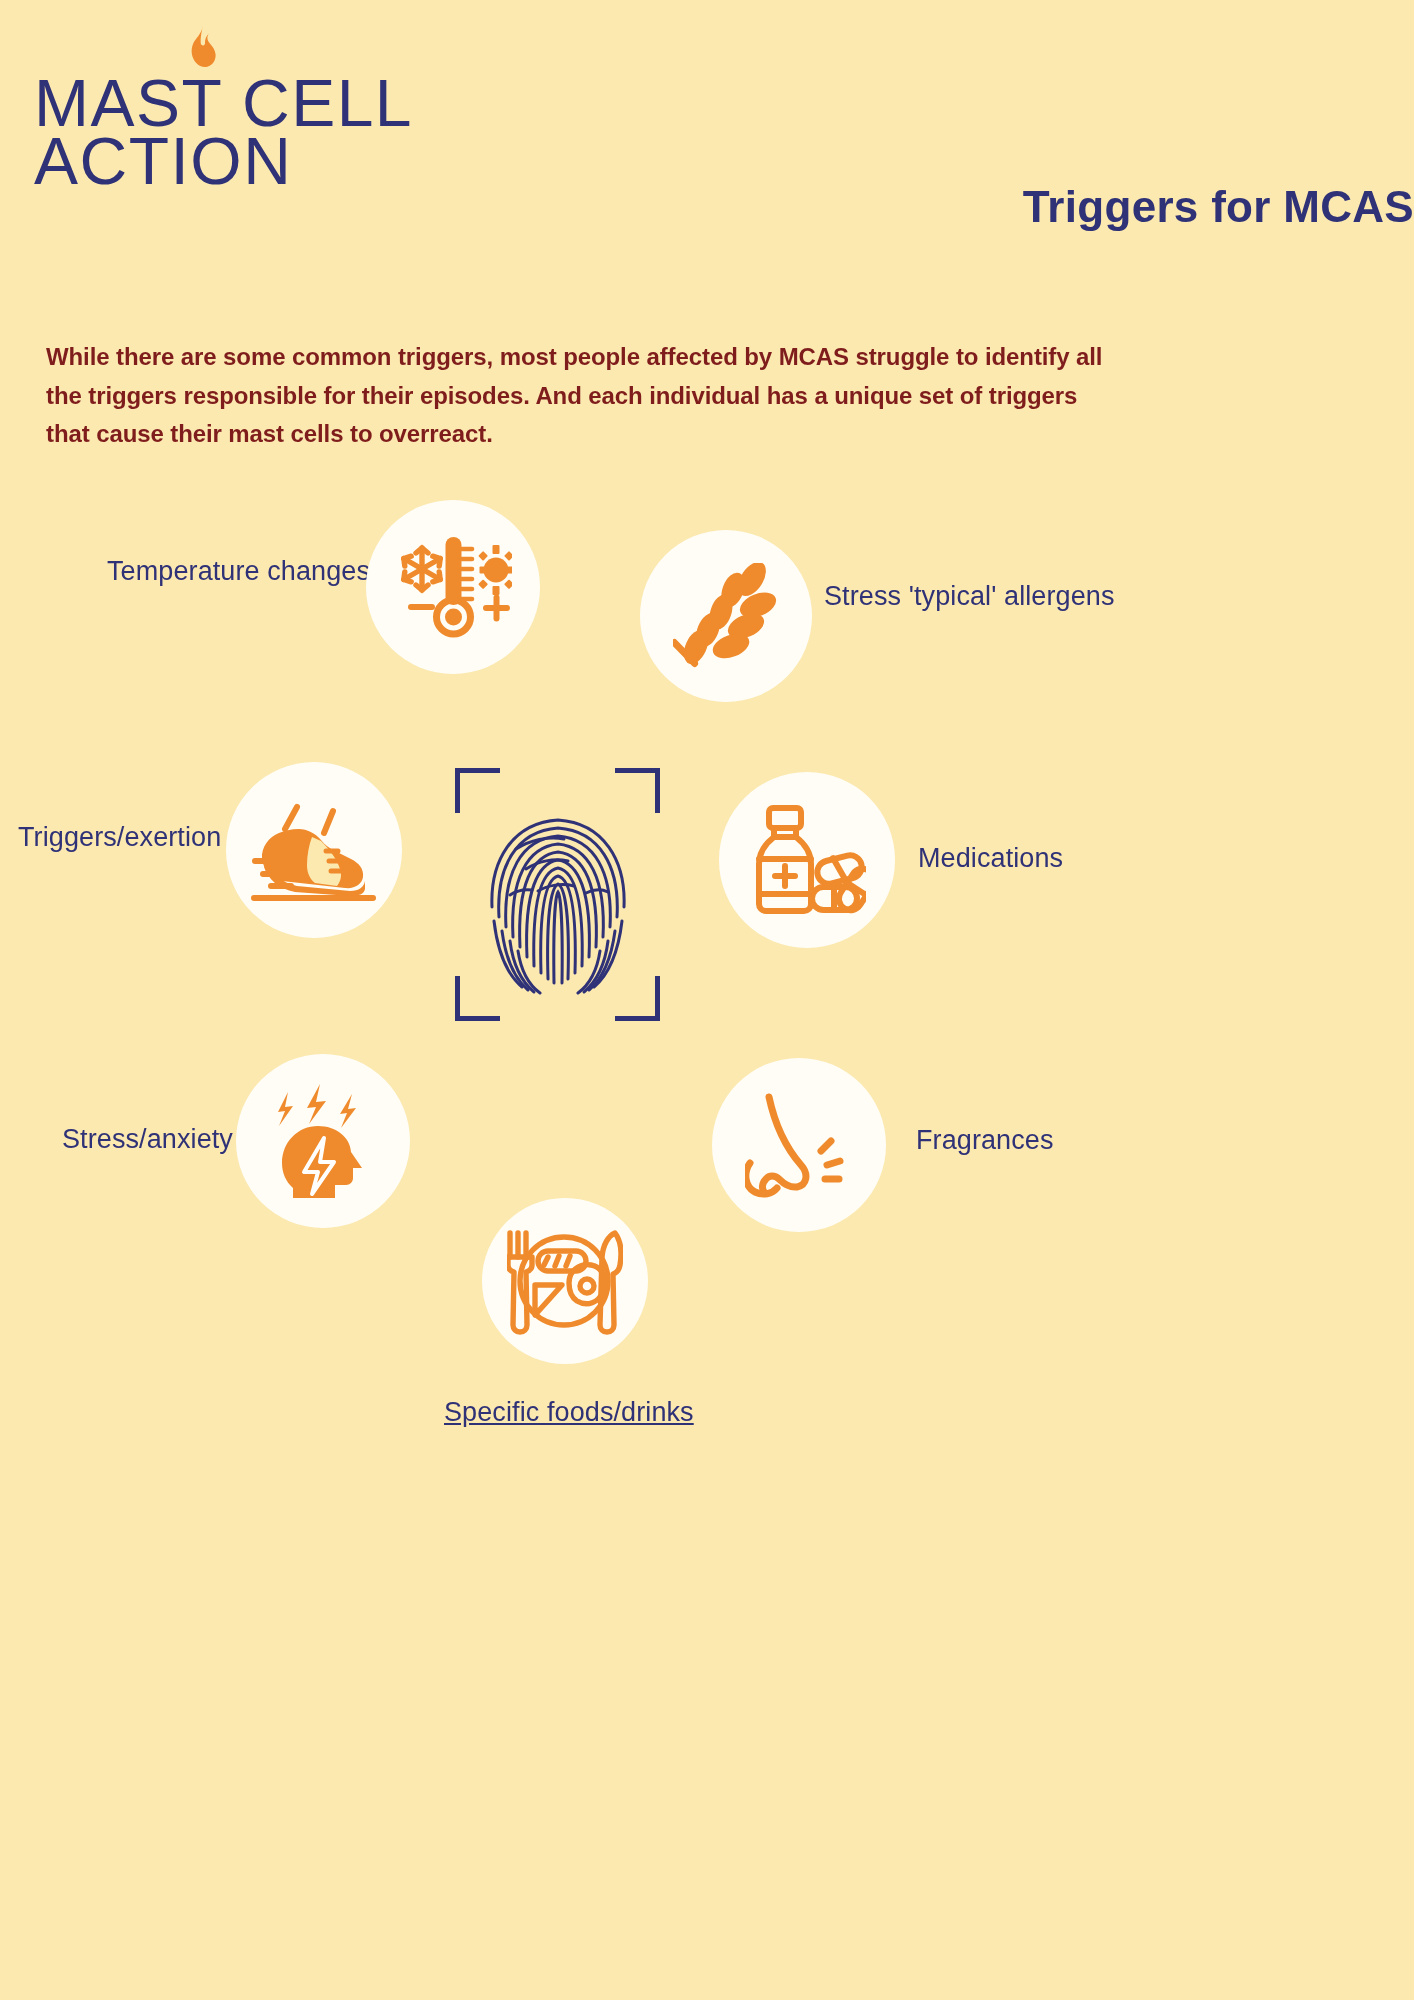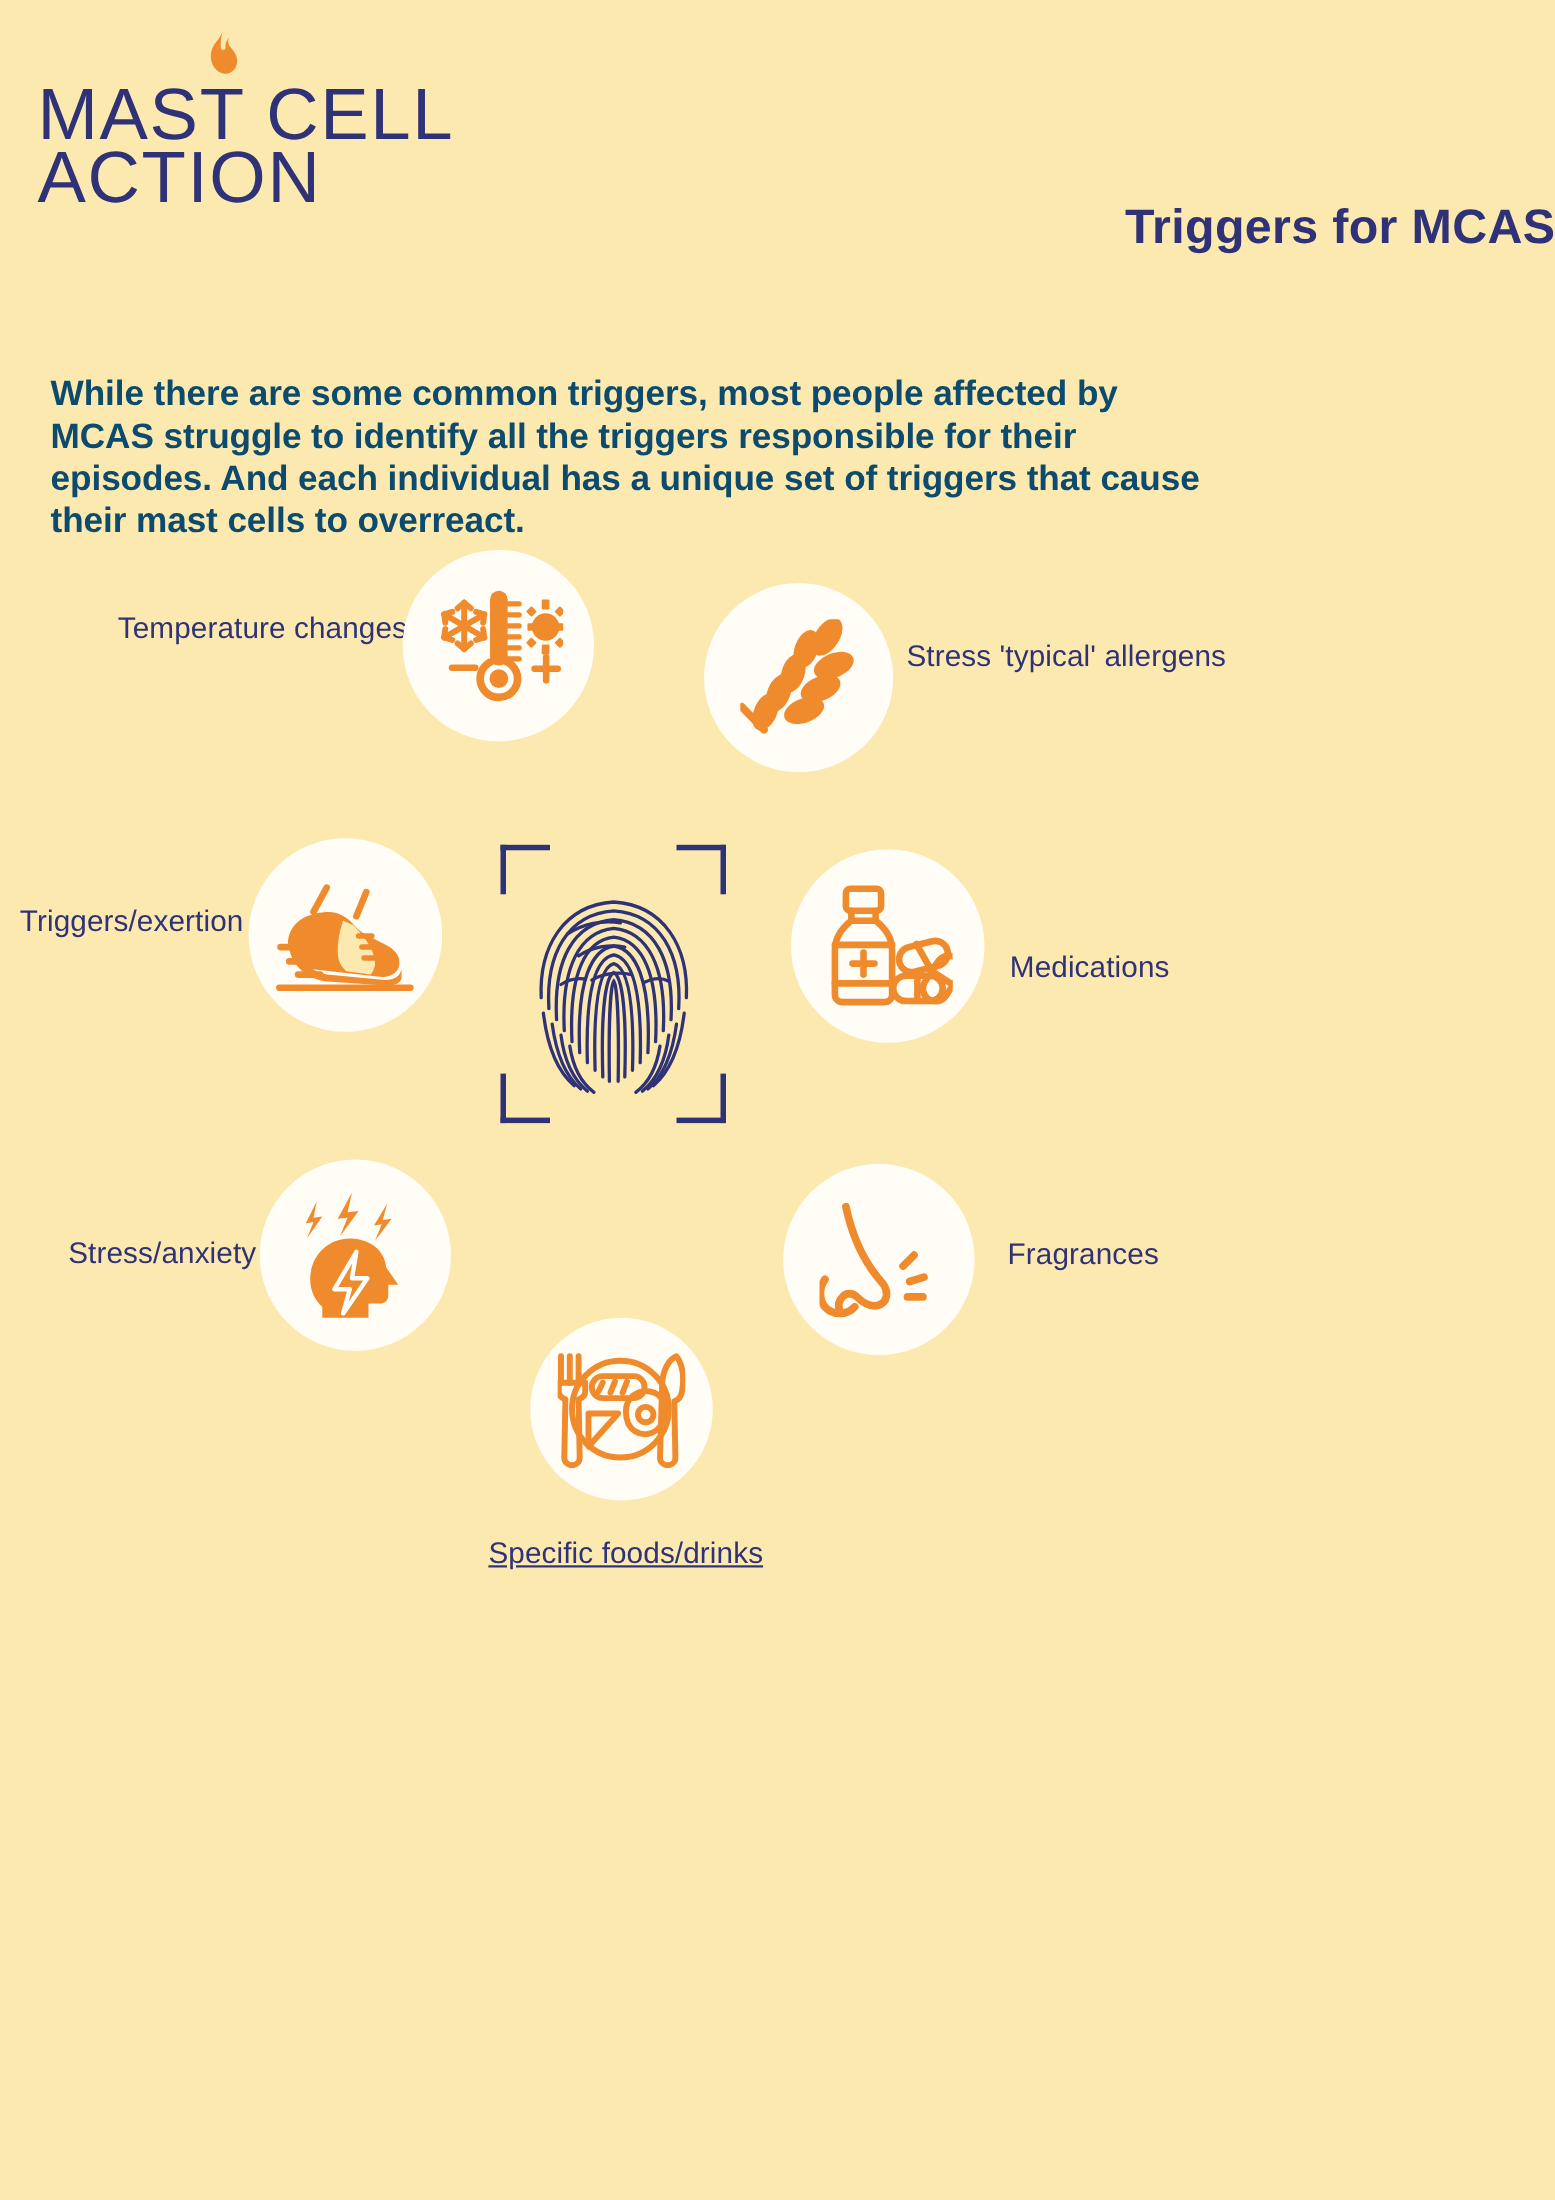--- a/index.html
+++ b/index.html
@@ -56,22 +56,22 @@
     font-weight: bold;
     letter-spacing: 0.3px;
   }
 
   
   .intro {
     position: absolute;
     left: 46px;
     top: 338px;
     width: 1070px;
-    color: #0c4a6e;
-    font-size: 32px;
+    color: #7f1d1d;
+    font-size: 24px;
     line-height: 38.5px;
     font-weight: bold;
     letter-spacing: -0.1px;
   }
 
   
   .bubble {
     position: absolute;
     border-radius: 50%;
     background: #fffdf6;
@@ -93,21 +93,21 @@
   #bub-temp      { left: 366px;  top: 500px;  width: 174px; height: 174px; }
   #lbl-temp      { left: 107px;  top: 556px;  width: 242px; text-align: left; }
 
   #bub-allerg    { left: 640px;  top: 530px;  width: 172px; height: 172px; }
   #lbl-allerg    { left: 824px;  top: 581px; }
 
   #bub-exercise  { left: 226px;  top: 762px;  width: 176px; height: 176px; }
   #lbl-exercise  { left: 18px;   top: 822px;  width: 190px; text-align: right; }
 
   #bub-meds      { left: 719px;  top: 772px;  width: 176px; height: 176px; }
-  #lbl-meds      { left: 918px;  top: 843px; margin-top: 21px; }
+  #lbl-meds      { left: 918px;  top: 843px; }
 
   #bub-stress    { left: 236px;  top: 1054px; width: 174px; height: 174px; }
   #lbl-stress    { left: 62px;   top: 1124px; width: 150px; text-align: right; }
 
   #bub-fragrance { left: 712px;  top: 1058px; width: 174px; height: 174px; }
   #lbl-fragrance { left: 916px;  top: 1125px; }
 
   #bub-food      { left: 482px;  top: 1198px; width: 166px; height: 166px; }
   #lbl-food      { left: 444px;  top: 1397px; text-decoration: underline; }
 

